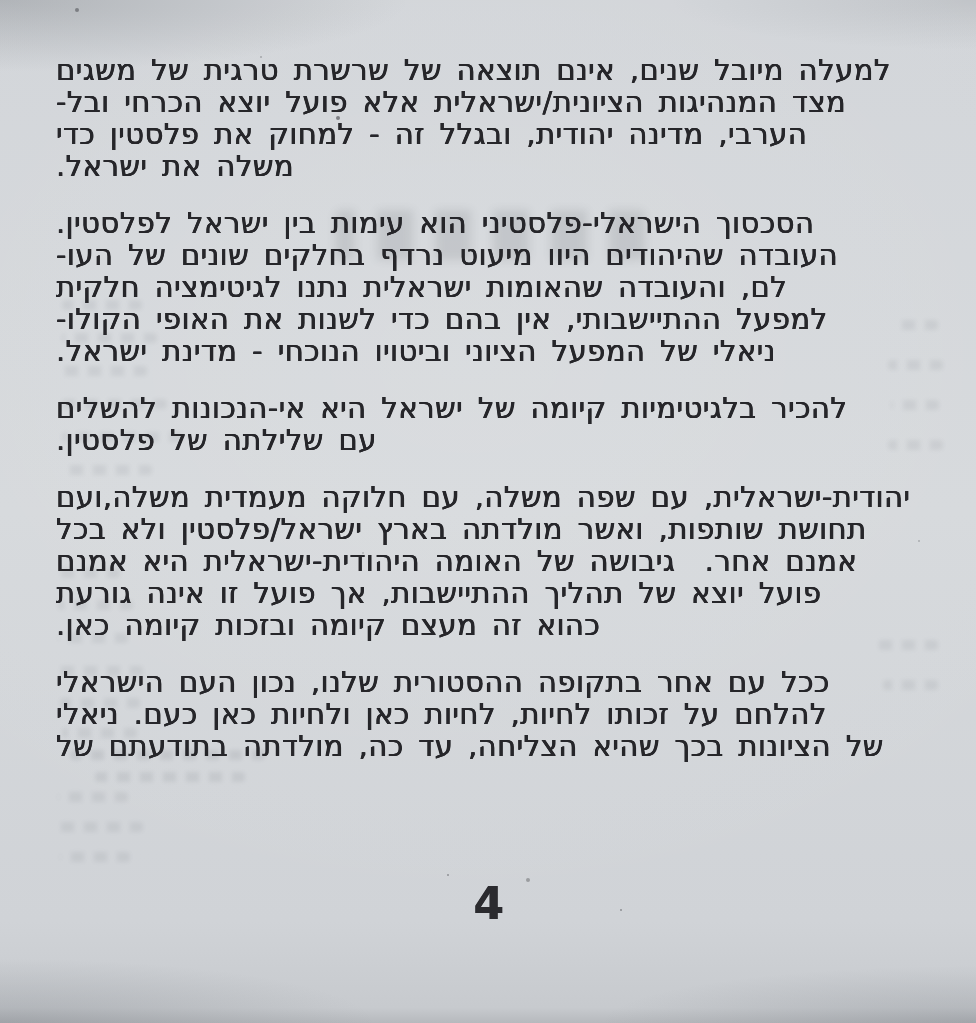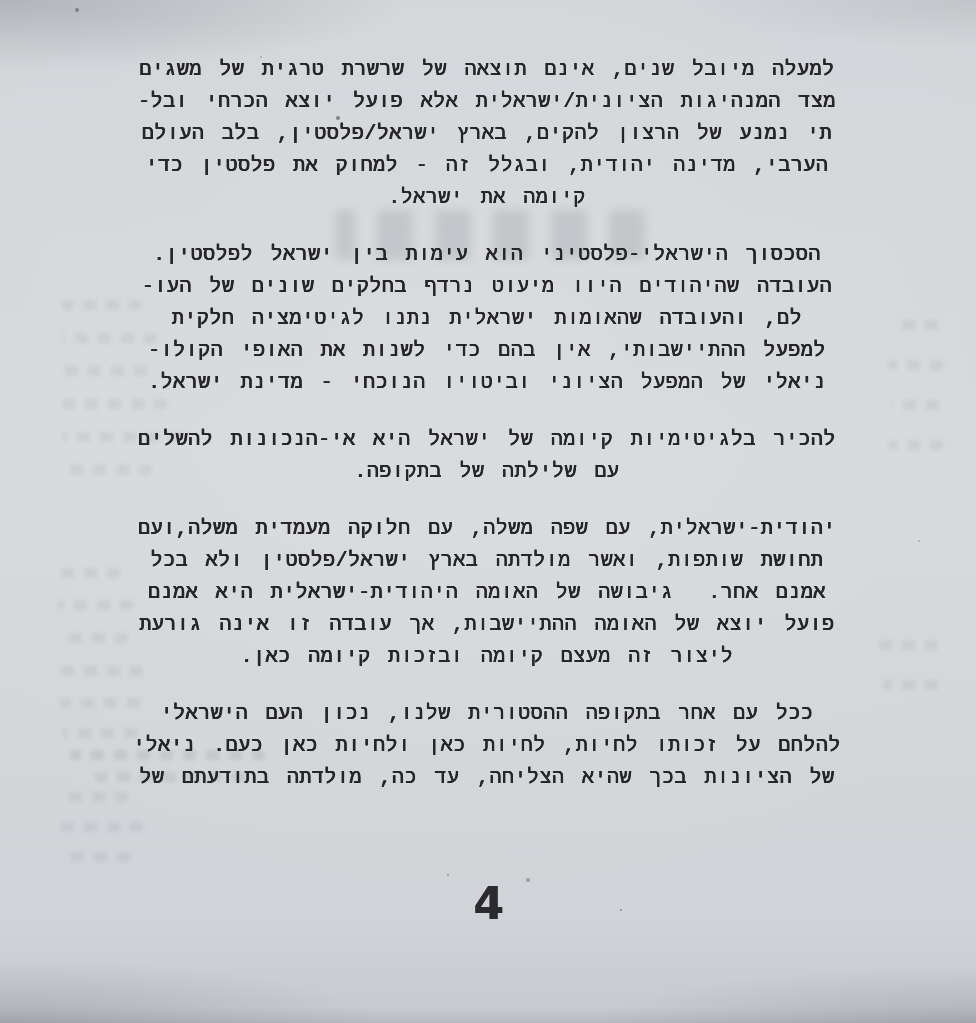--- a/index.html
+++ b/index.html
@@ -24,28 +24,27 @@
       radial-gradient(55% 8% at 100% 100%, rgba(80,85,92,.20), rgba(80,85,92,0) 70%),
       radial-gradient(130% 95% at 48% 35%, rgba(255,255,255,.10), rgba(255,255,255,0) 60%),
       linear-gradient(180deg, #d2d5d9 0%, #d6d9dc 50%, #d0d3d7 90%, #c7cace 98.5%, #b6b9bd 100%);
   }
   .text-block {
     position: absolute;
     top: 54px;
     right: 58px;
     left: 56px;
     direction: rtl;
-    text-align: center;
+    text-align: left;
     color: var(--ink, #26262a);
-    font-size: 20px;
+    font-size: 29px;
     line-height: 32px;
     letter-spacing: 0.5px;
     word-spacing: 5px;
     text-shadow: 0.35px 0 0 currentColor, -0.35px 0 0 currentColor;
-    font-family: Liberation Mono, monospace;
   }
   .para { margin: 0 0 25px 0; }
   .para:last-child { margin-bottom: 16px; }
   .line { white-space: pre; }
   .page-number {
     position: absolute;
     top: 878px;
     left: 0;
     width: 100%;
     text-align: center;
@@ -129,41 +128,40 @@
     <div class="bleed-line" style="left:878px; top:640px; width:60px;"></div>
     <div class="bleed-line" style="left:883px; top:680px; width:55px;"></div>
   </div>
 
   <div class="specks"></div>
 
   <div class="text-block">
       <div class="para">
         <div class="line">למעלה מיובל שנים, אינם תוצאה של שרשרת טרגית של משגים</div>
         <div class="line">מצד המנהיגות הציונית/ישראלית אלא פועל יוצא הכרחי ובל-</div>
-        <div class="line">תי נמנע של הרצון להקים, בארץ ישראל/פלסטין, בלב העולם</div>
         <div class="line">הערבי, מדינה יהודית, ובגלל זה - למחוק את פלסטין כדי</div>
-        <div class="line">קיומה את ישראל.</div>
+        <div class="line">משלה את ישראל.</div>
       </div>
       <div class="para">
         <div class="line">הסכסוך הישראלי-פלסטיני הוא עימות בין ישראל לפלסטין.</div>
         <div class="line">העובדה שהיהודים היוו מיעוט נרדף בחלקים שונים של העו-</div>
         <div class="line">לם, והעובדה שהאומות ישראלית נתנו לגיטימציה חלקית</div>
         <div class="line">למפעל ההתיישבותי, אין בהם כדי לשנות את האופי הקולו-</div>
         <div class="line">ניאלי של המפעל הציוני וביטויו הנוכחי - מדינת ישראל.</div>
       </div>
       <div class="para">
         <div class="line">להכיר בלגיטימיות קיומה של ישראל היא אי-הנכונות להשלים</div>
-        <div class="line">עם שלילתה של בתקופה.</div>
+        <div class="line">עם שלילתה של פלסטין.</div>
       </div>
       <div class="para">
         <div class="line">יהודית-ישראלית, עם שפה משלה, עם חלוקה מעמדית משלה,ועם</div>
         <div class="line">תחושת שותפות, ואשר מולדתה בארץ ישראל/פלסטין ולא בכל</div>
         <div class="line">אמנם אחר.  גיבושה של האומה היהודית-ישראלית היא אמנם</div>
-        <div class="line">פועל יוצא של האומה ההתיישבות, אך עובדה זו אינה גורעת</div>
-        <div class="line">ליצור זה מעצם קיומה ובזכות קיומה כאן.</div>
+        <div class="line">פועל יוצא של תהליך ההתיישבות, אך פועל זו אינה גורעת</div>
+        <div class="line">כהוא זה מעצם קיומה ובזכות קיומה כאן.</div>
       </div>
       <div class="para">
         <div class="line">ככל עם אחר בתקופה ההסטורית שלנו, נכון העם הישראלי</div>
         <div class="line">להלחם על זכותו לחיות, לחיות כאן ולחיות כאן כעם. ניאלי</div>
         <div class="line">של הציונות בכך שהיא הצליחה, עד כה, מולדתה בתודעתם של</div>
       </div>
     </div>
 
   <div class="page-number">4</div>
 </div>

